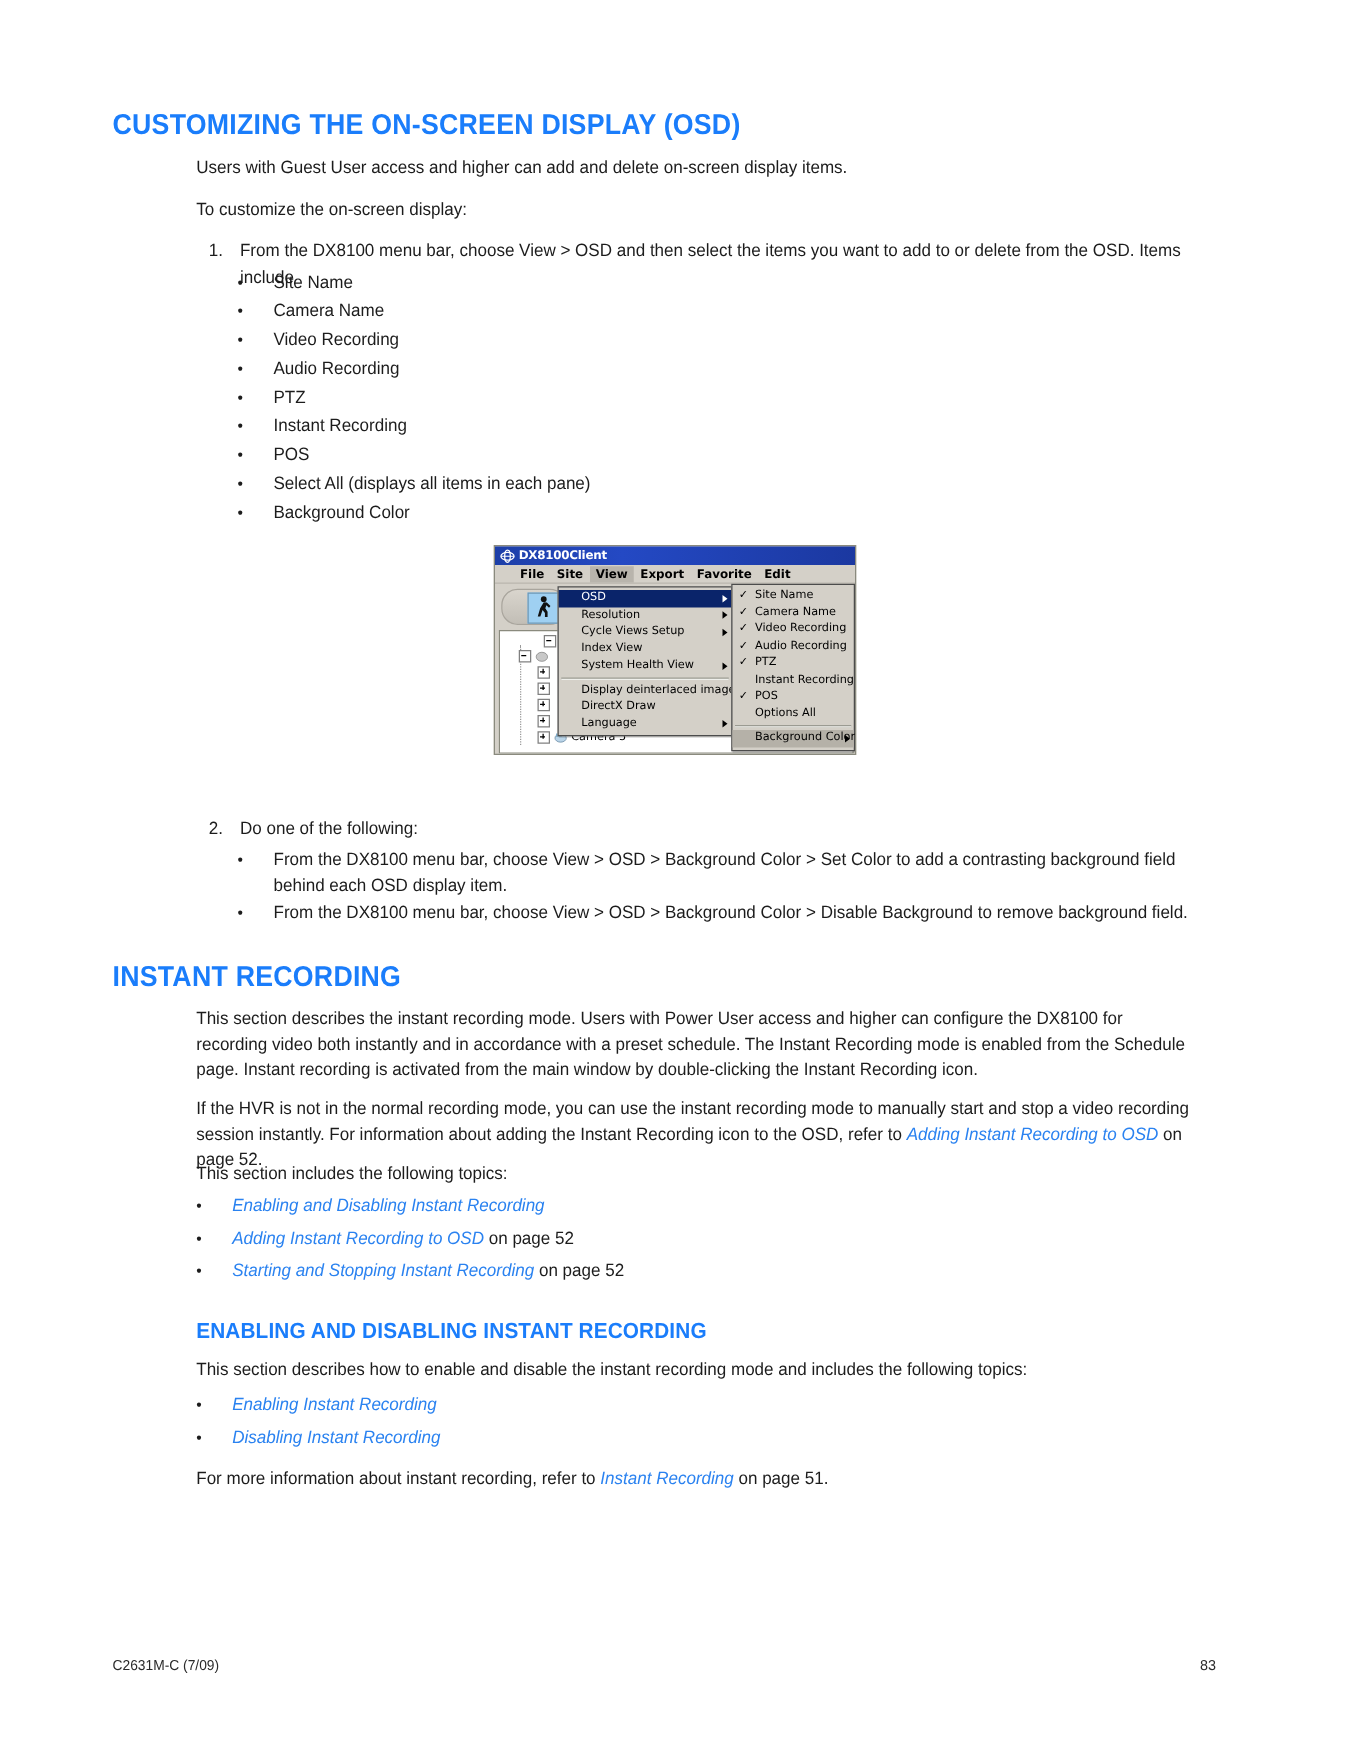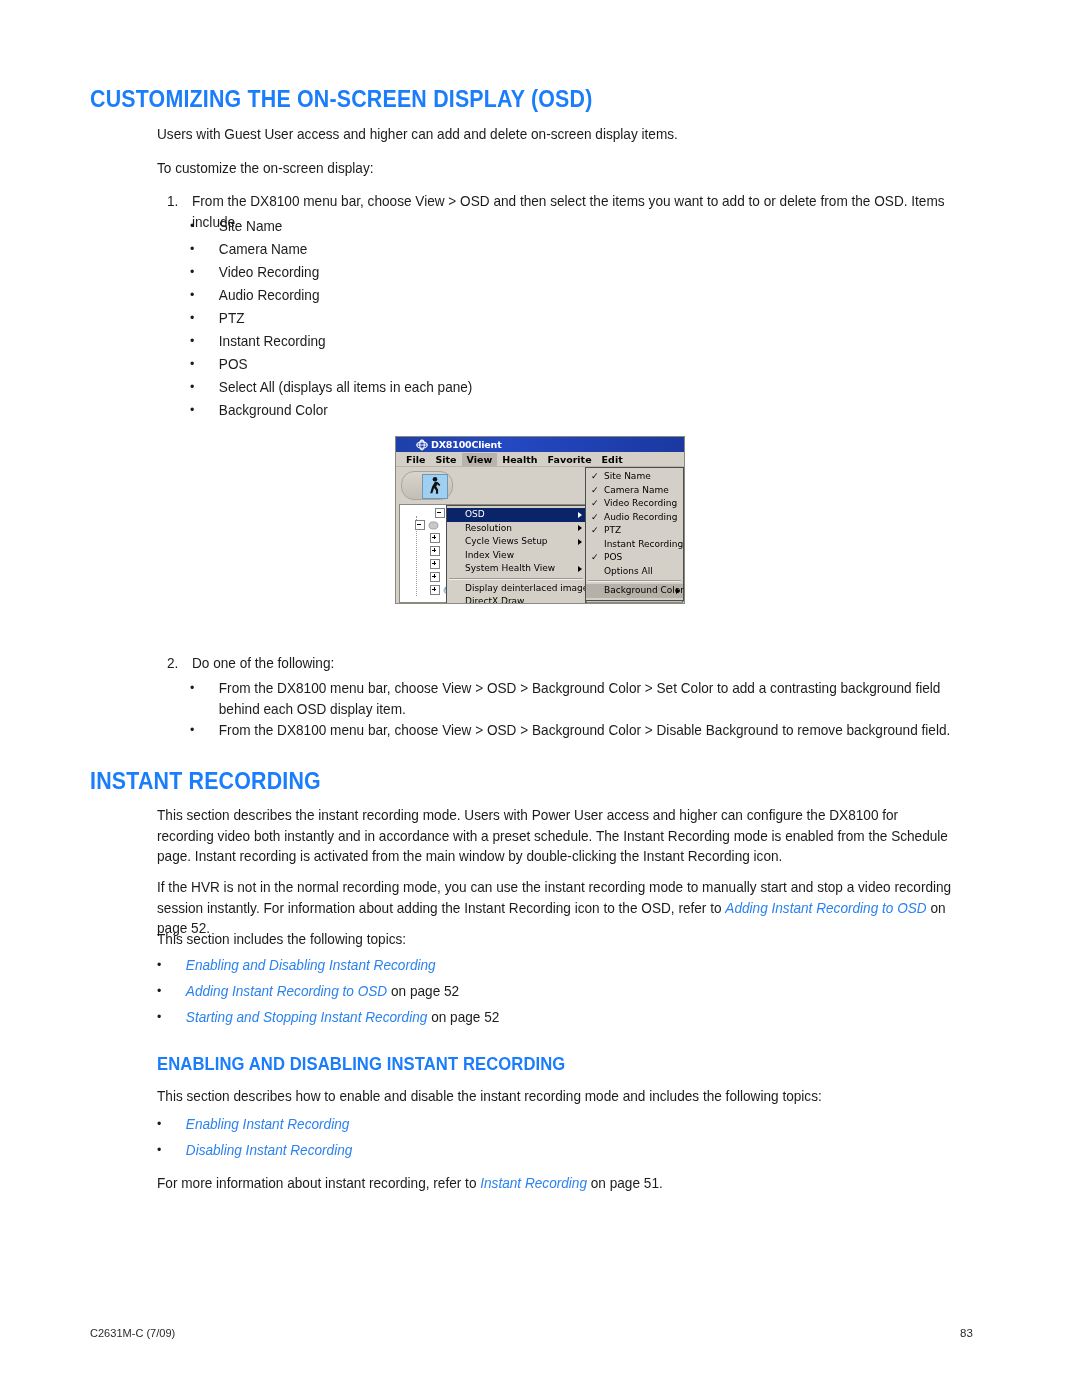--- a/index.html
+++ b/index.html
@@ -130,21 +130,21 @@
     font-family: "DejaVu Sans", sans-serif;
   }
   .titlebar {
     position: absolute;
     left: 0; top: 0;
     width: 290px;
     height: 15px;
     background: linear-gradient(to right, #1d3fa8 0%, #2449c4 35%, #1b38a0 100%);
     display: flex;
     align-items: center;
-    padding-left: 20px;
+    padding-left: 4px;
     box-sizing: border-box;
   }
   .win-logo {
     width: 12px; height: 12px;
     margin-right: 3px;
     flex: none;
   }
   .titlebar-text {
     color: #ffffff;
     font-size: 9.5px;
@@ -154,21 +154,21 @@
     white-space: nowrap;
   }
   .menubar {
     position: absolute;
     left: 0; top: 15px;
     width: 290px;
     height: 15px;
     background: #d4d0c8;
     display: flex;
     align-items: center;
-    padding-left: 5px;
+    padding-left: 15px;
     box-sizing: border-box;
     border-bottom: 1px solid #b9b5ad;
   }
   .menubar-item {
     font-size: 9.5px;
     color: #000;
     padding: 1px 5px;
     white-space: nowrap;
     font-family: "DejaVu Sans", sans-serif;
     font-weight: bold;
@@ -257,21 +257,20 @@
     border: 1px solid #4c4c4c;
     box-shadow: 1px 1px 0 rgba(0,0,0,0.25);
     box-sizing: border-box;
     padding: 2px 0;
     font-family: "DejaVu Sans", sans-serif;
   }
   .menu-view {
     left: 50px;
     top: 32px;
     width: 140px;
-    margin-top: 36px;
   }
   .menu-osd {
     left: 189px;
     top: 30px;
     width: 99px;
   }
   .menu-item {
     position: relative;
     height: 13.5px;
     line-height: 13.5px;
@@ -407,21 +406,21 @@
           <ellipse cx="8" cy="8" rx="3" ry="6.5" fill="none" stroke="#ffffff" stroke-width="1.4"></ellipse>
           <line x1="1" y1="8" x2="15" y2="8" stroke="#ffffff" stroke-width="1.2"></line>
         </svg>
         <span class="titlebar-text">DX8100Client</span>
       </div>
 
       <div class="menubar">
         <span class="menubar-item">File</span>
         <span class="menubar-item">Site</span>
         <span class="menubar-item active">View</span>
-        <span class="menubar-item">Health</span>
+        <span class="menubar-item">Export</span>
         <span class="menubar-item">Favorite</span>
         <span class="menubar-item">Edit</span>
       </div>
 
       <div class="toolbar">
         <div class="tool-btn">
           <div class="tool-icon">
             <svg viewBox="0 0 24 24" width="24" height="23">
               <circle cx="12" cy="4.5" r="2.4" fill="#111"></circle>
               <path d="M12 7 L9 12 L7 19 L9.2 19 L11 13.6 L13 16 L13 19.5 L15.2 19.5 L15.2 15 L13.3 12.2 L14.2 9.6 L16.4 11.6 L17.6 10.3 L14.6 7.2 Z" fill="#111"></path>

